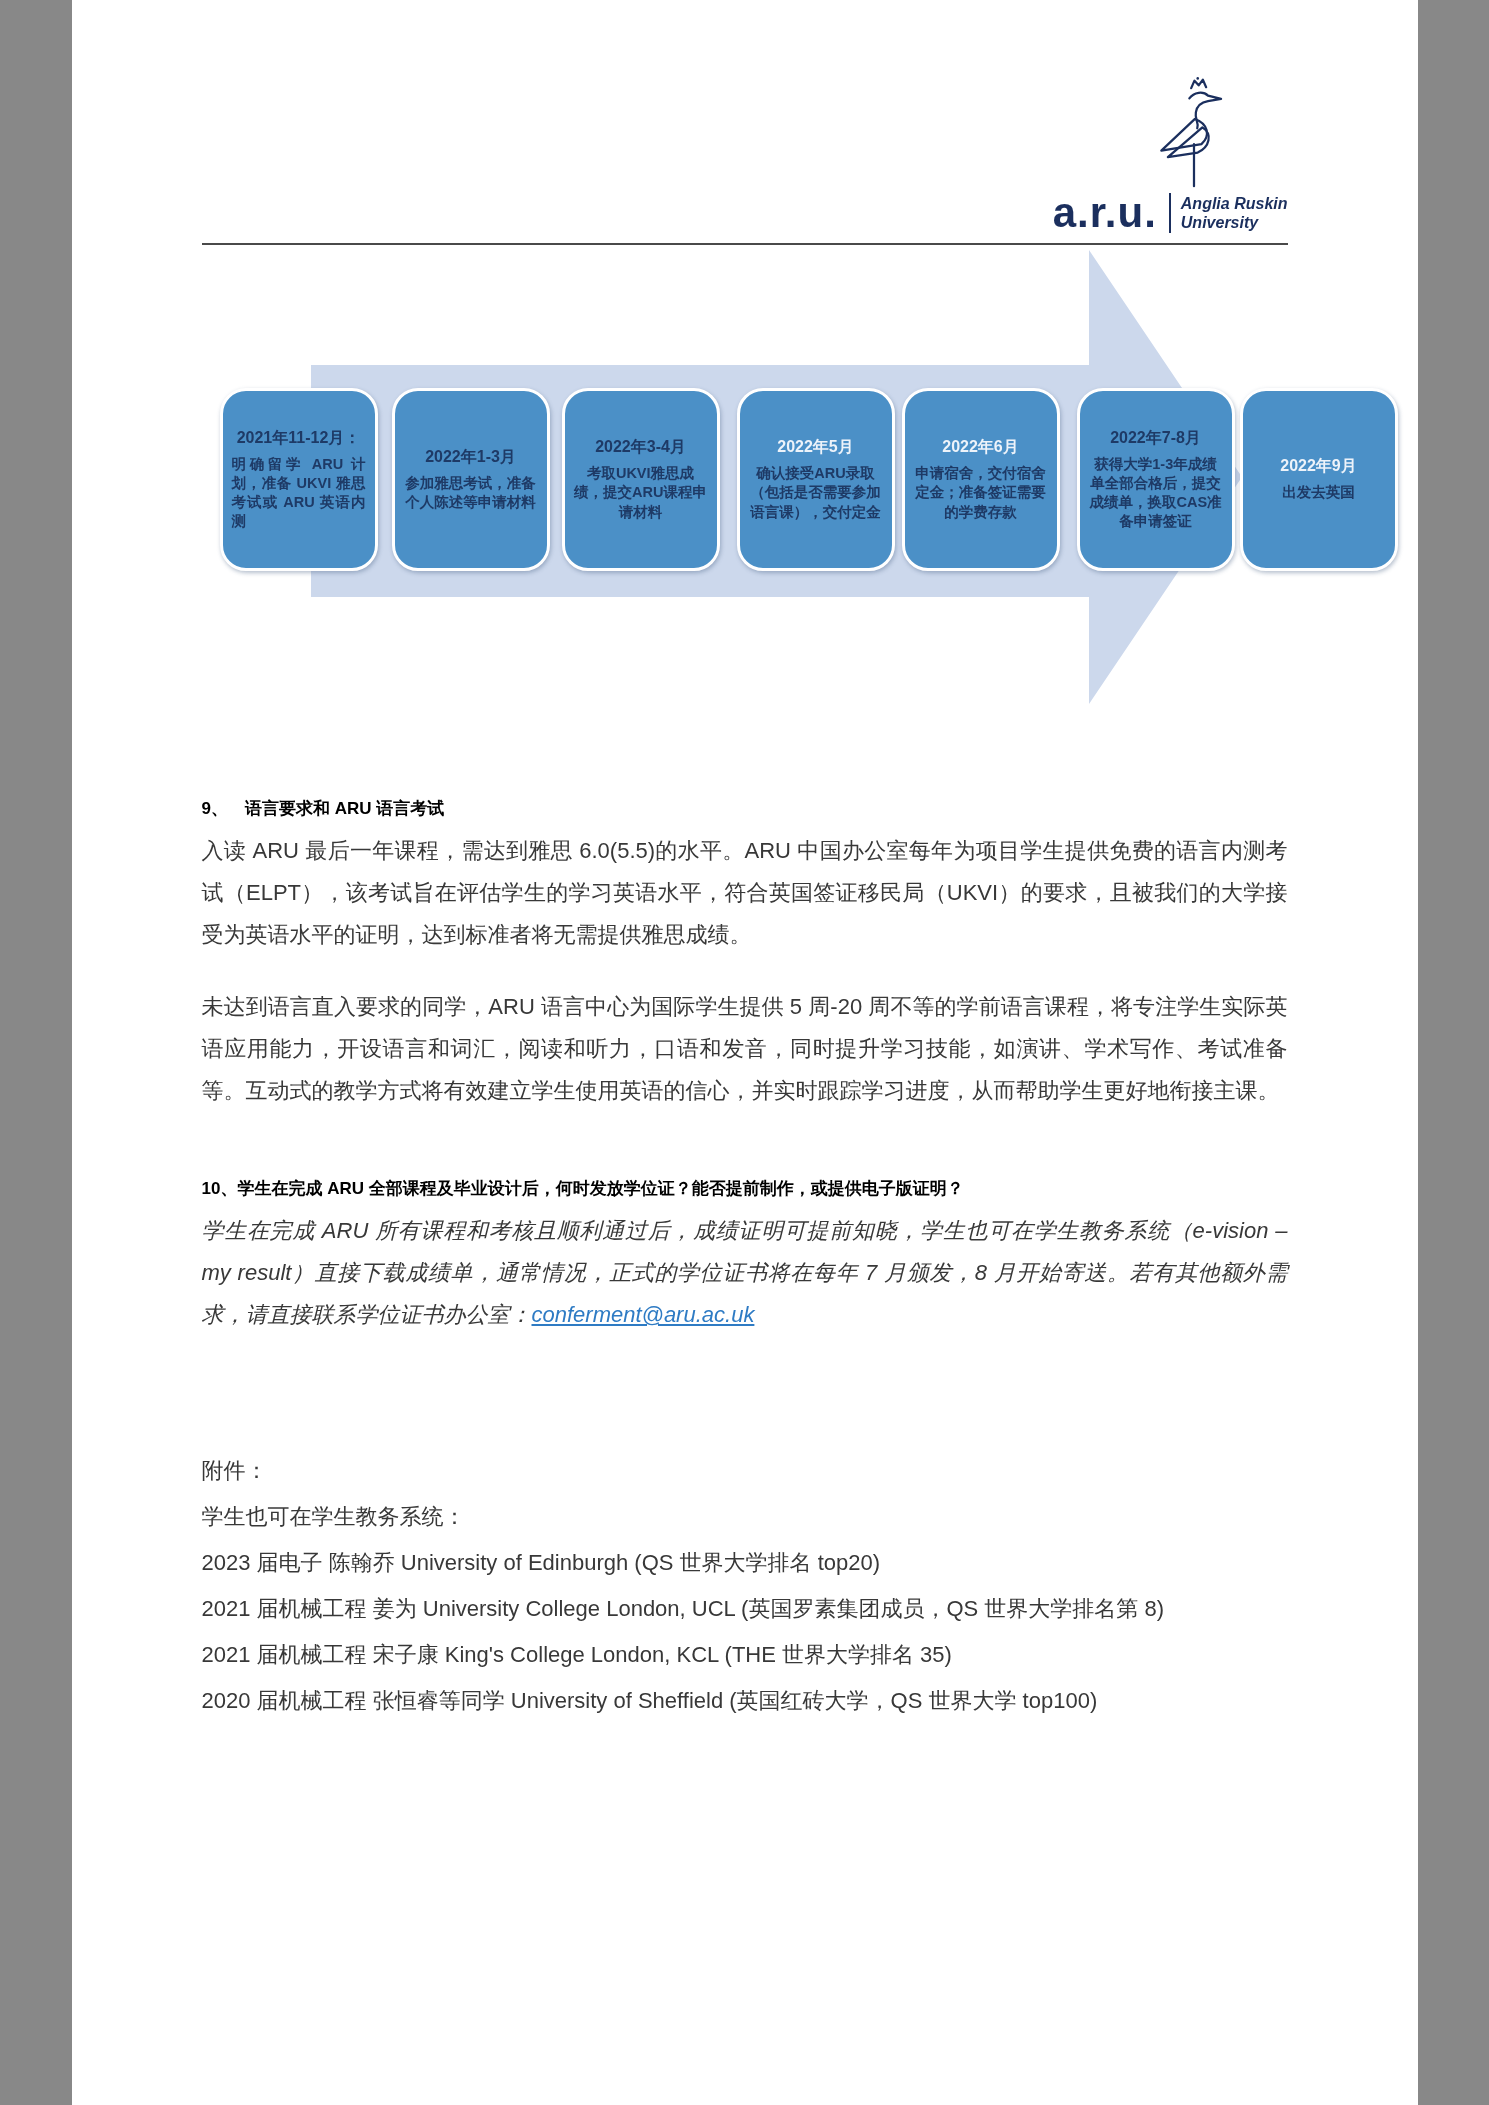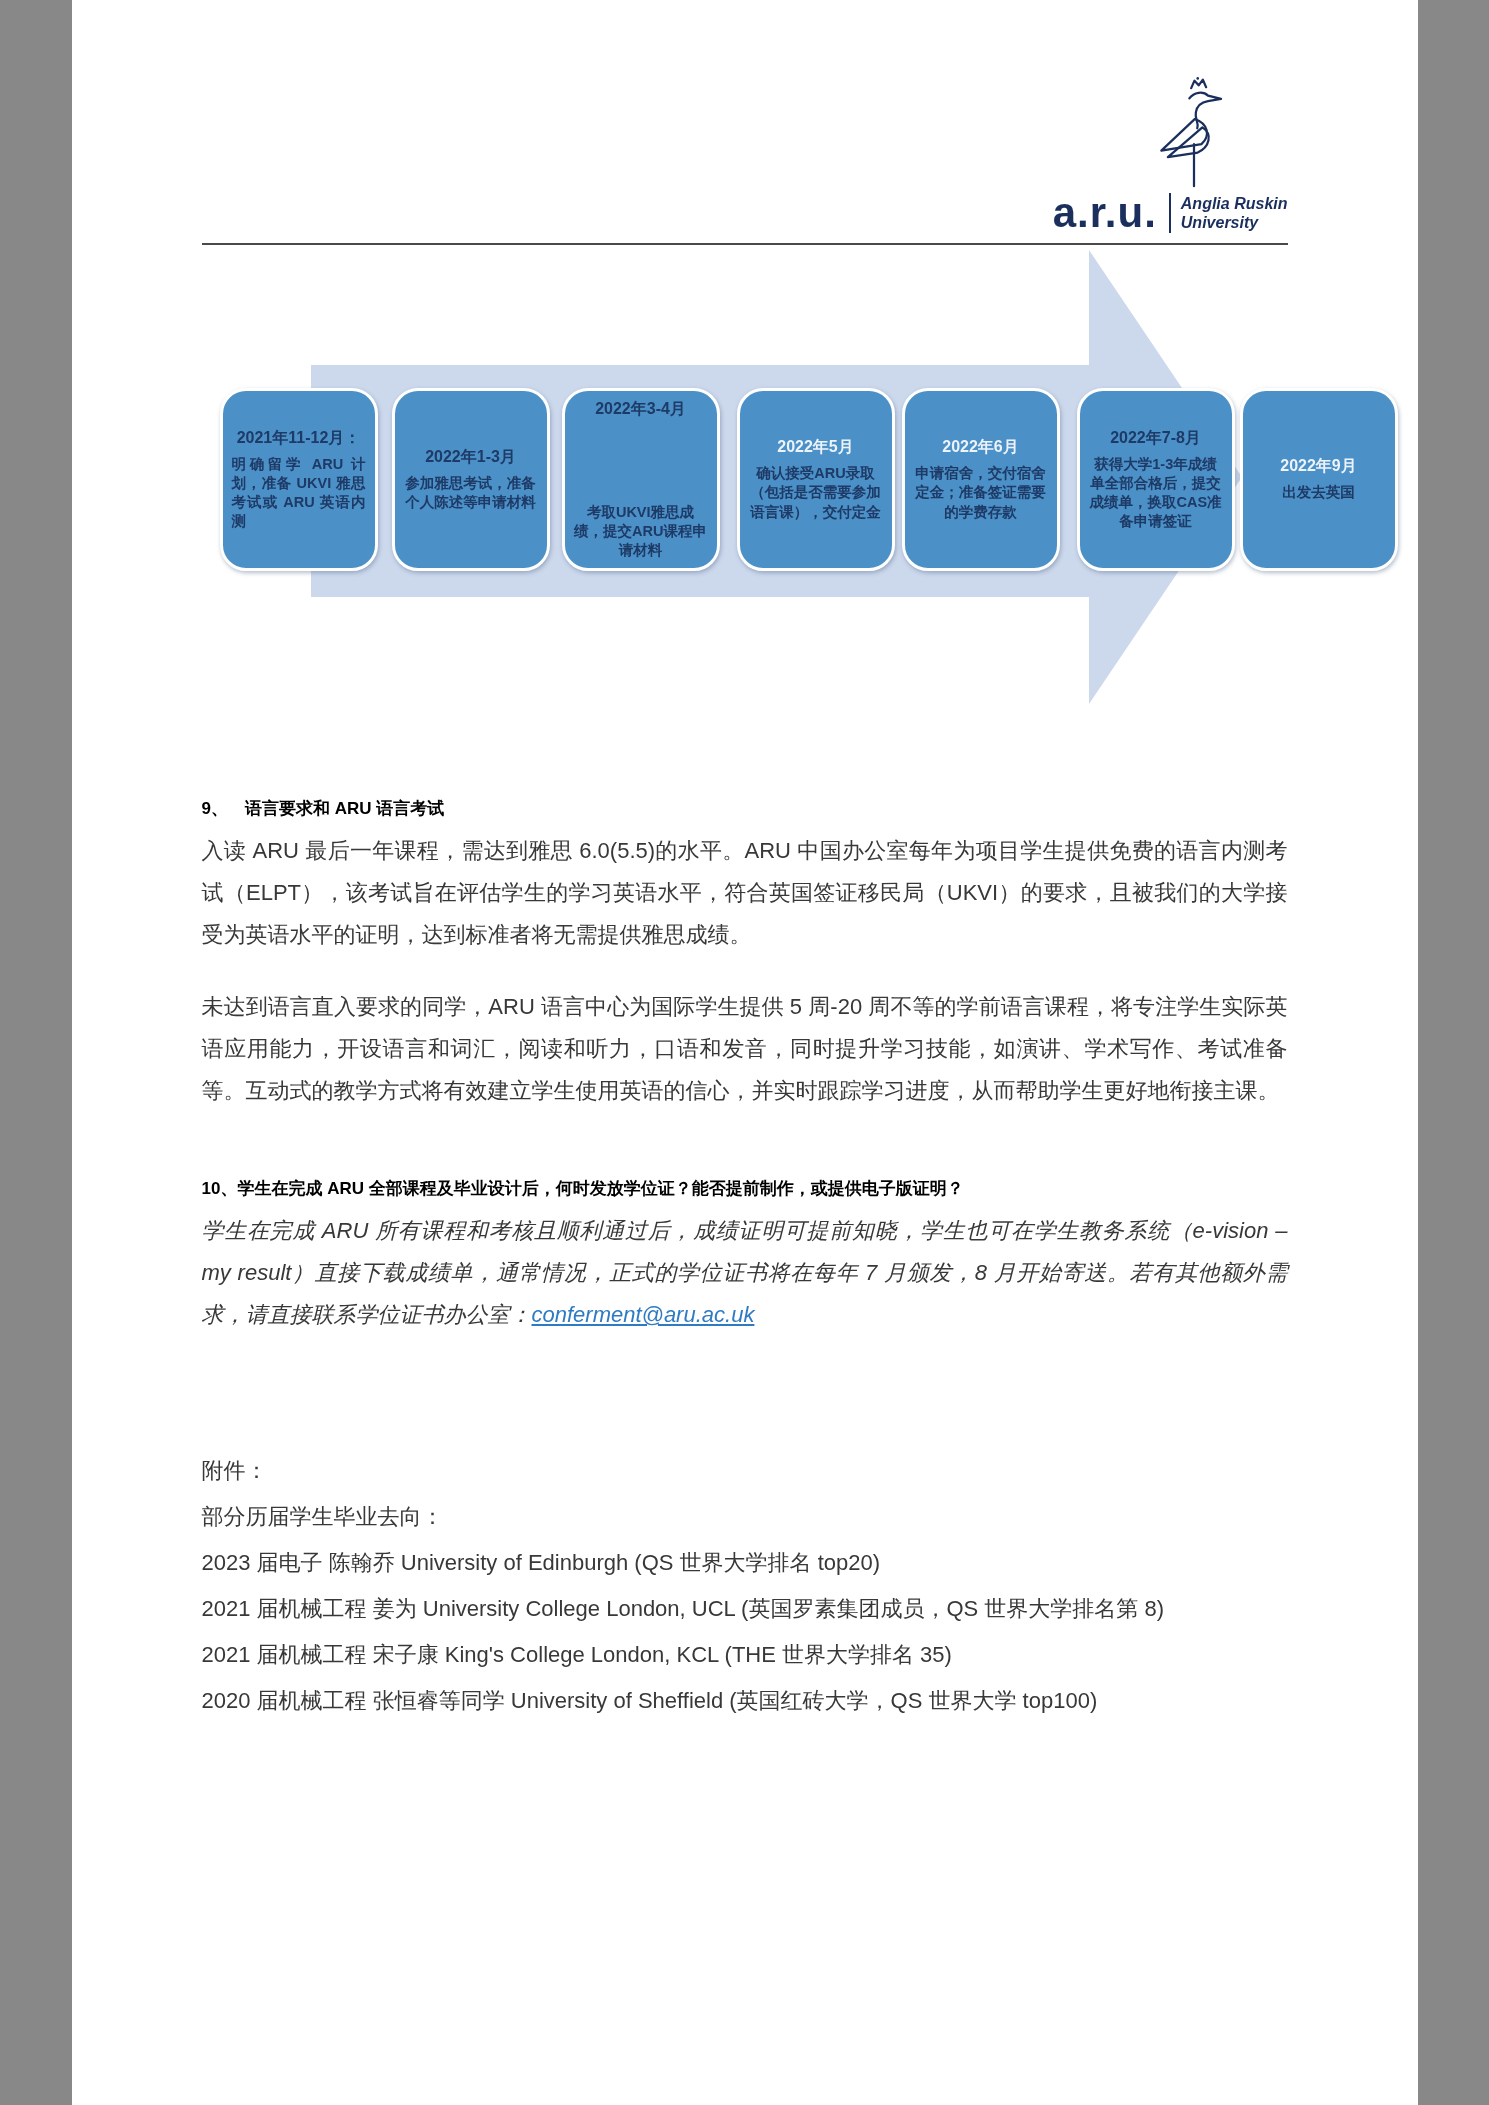--- a/index.html
+++ b/index.html
@@ -28,21 +28,21 @@
     position:absolute; top:138px; width:158px; height:183px;
     background:#4b90c7; border:3px solid #ffffff; border-radius:26px;
     box-shadow:1px 2px 4px rgba(70,95,130,.4);
     display:flex; flex-direction:column; justify-content:center; align-items:center;
     padding:8px 9px; text-align:center;
   }
   .tdate { font-size:16px; font-weight:700; color:#1e3a66; margin-bottom:6px; white-space:nowrap; }
   .tbox.light .tdate { color:#edf3fa; }
   .ttext { font-size:14.5px; font-weight:700; color:#1e3a66; line-height:1.32; }
   .tbox.justify .ttext { text-align:justify; }
-  .b1{left:148px;} .b2{left:320px;} .b3{left:490px;justify-content:space-between;} .b4{left:665px;}
+  .b1{left:148px;} .b2{left:320px;} .b3{left:490px;} .b4{left:665px;}
   .b5{left:830px;} .b6{left:1005px;} .b7{left:1168px;}
 
   
   .h-num { font-size:17px; font-weight:700; color:#000000; }
   .h9 { margin-top:82px; }
   .h10 { margin-top:60px; line-height:34px; }
   .para { font-size:22px; line-height:42px; text-align:justify; color:#383838; }
   .p9a { margin-top:10px; }
   .p9b { margin-top:30px; }
   .p10 { margin-top:4px;font-style:italic; }
@@ -117,20 +117,20 @@
 
   <div class="h-num h9">9、　语言要求和 ARU 语言考试</div>
   <p class="para p9a">入读 ARU 最后一年课程，需达到雅思 6.0(5.5)的水平。ARU 中国办公室每年为项目学生提供免费的语言内测考试（ELPT），该考试旨在评估学生的学习英语水平，符合英国签证移民局（UKVI）的要求，且被我们的大学接受为英语水平的证明，达到标准者将无需提供雅思成绩。</p>
   <p class="para p9b">未达到语言直入要求的同学，ARU 语言中心为国际学生提供 5 周-20 周不等的学前语言课程，将专注学生实际英语应用能力，开设语言和词汇，阅读和听力，口语和发音，同时提升学习技能，如演讲、学术写作、考试准备等。互动式的教学方式将有效建立学生使用英语的信心，并实时跟踪学习进度，从而帮助学生更好地衔接主课。</p>
 
   <div class="h-num h10">10、学生在完成 ARU 全部课程及毕业设计后，何时发放学位证？能否提前制作，或提供电子版证明？</div>
   <p class="para p10"><span>学生在完成 ARU 所有课程和考核且顺利通过后，成绩证明可提前知晓，学生也可在学生教务系统（e-vision – my result）直接下载成绩单，通常情况，正式的学位证书将在每年 7 月颁发，8 月开始寄送。若有其他额外需求，请直接联系学位证书办公室：</span><a class="email-link" href="#">conferment@aru.ac.uk</a></p>
 
   <div class="attach">
     <div>附件：</div>
-    <div>部分历届学生毕业去向：</div>
+    <div>学生也可在学生教务系统：</div>
     <div>2023 届电子  陈翰乔 University of Edinburgh (QS 世界大学排名 top20)</div>
     <div>2021 届机械工程  姜为 University College London, UCL (英国罗素集团成员，QS 世界大学排名第 8)</div>
     <div>2021 届机械工程  宋子康  King's College London, KCL (THE 世界大学排名 35)</div>
     <div>2020 届机械工程  张恒睿等同学  University of Sheffield (英国红砖大学，QS 世界大学 top100)</div>
   </div>
 
 </div>
 
 </body></html>

